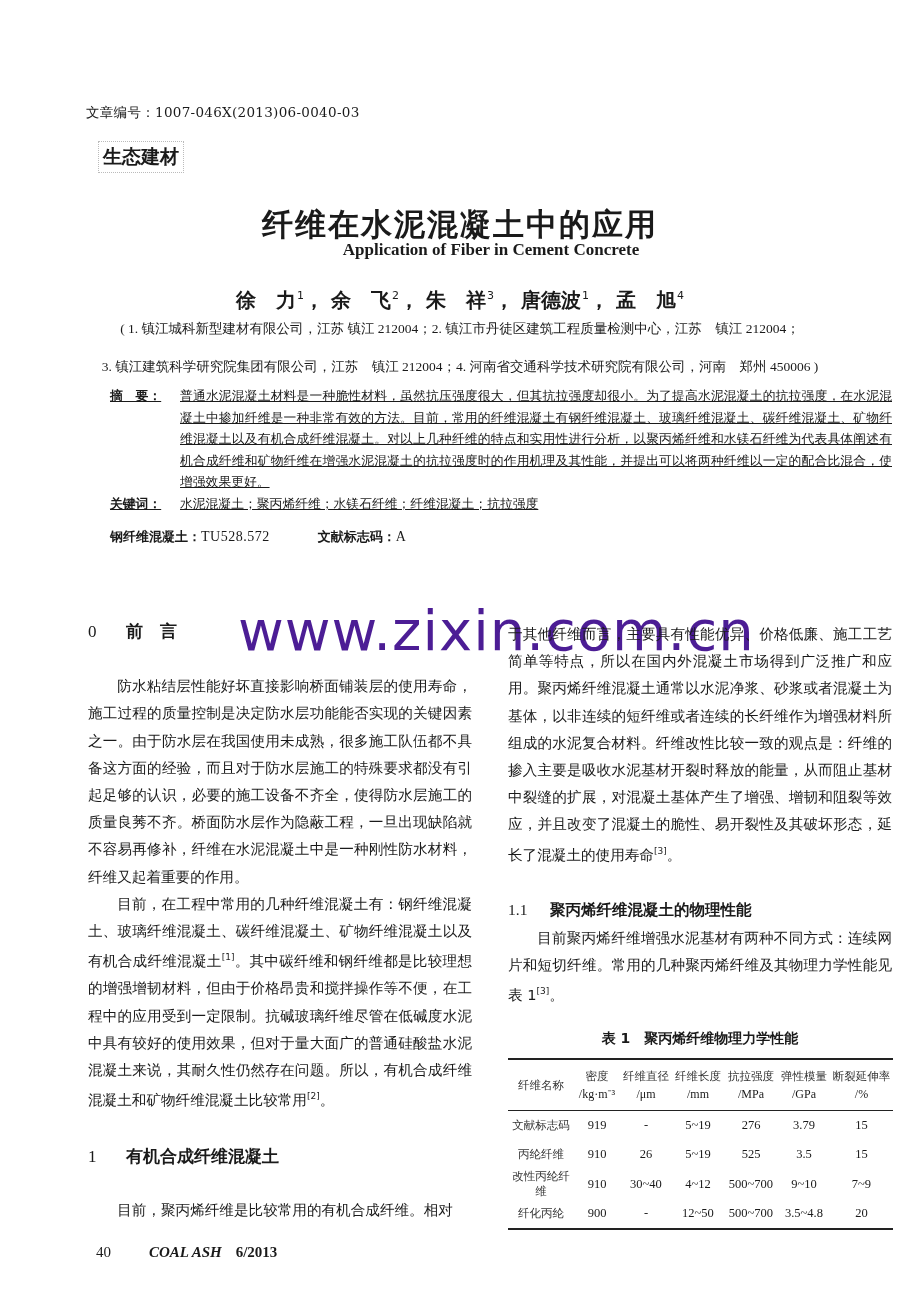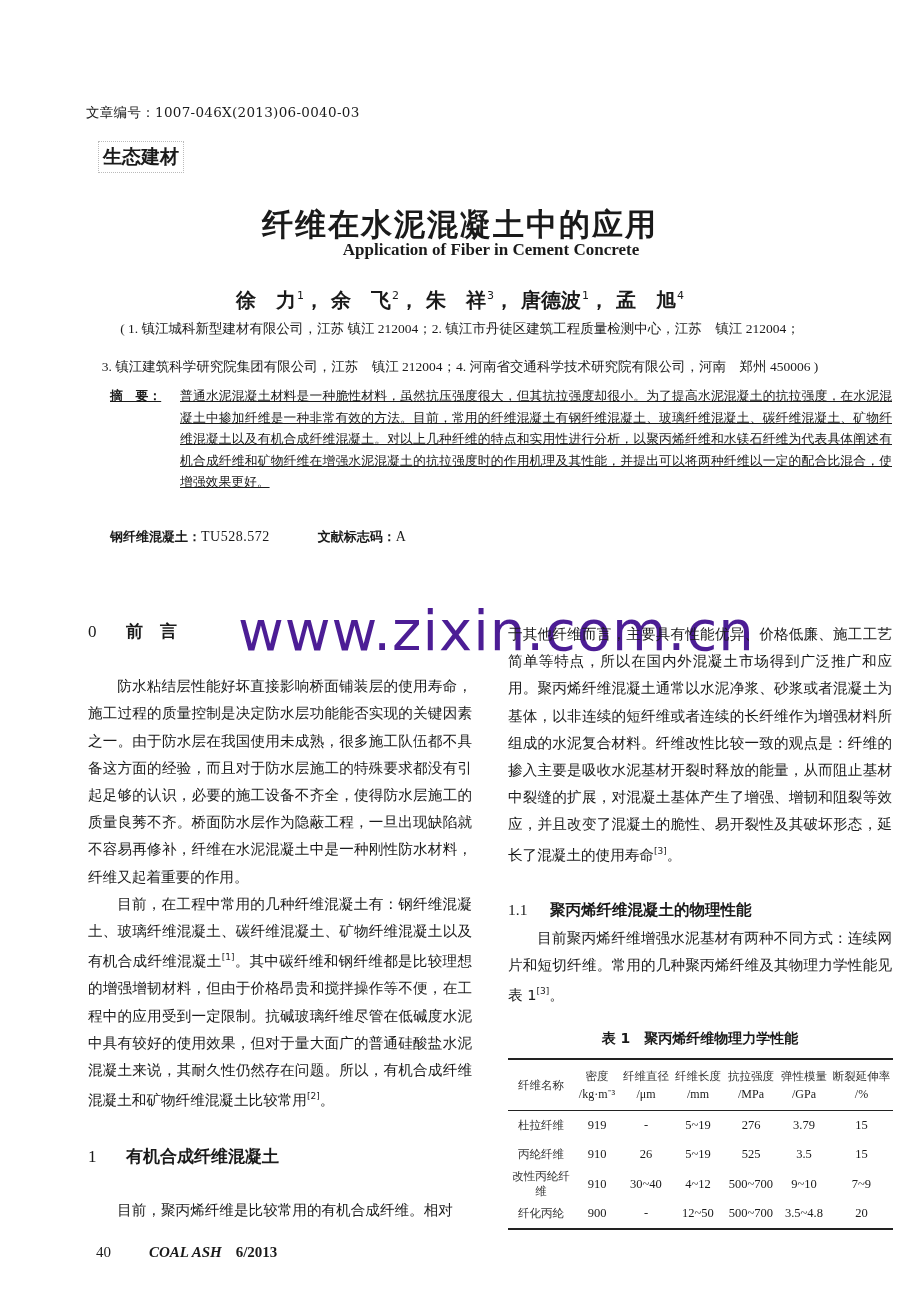--- a/index.html
+++ b/index.html
@@ -105,20 +105,24 @@
 </div>
 
 <div class="abs affil affil1">( 1. 镇江城科新型建材有限公司，江苏 镇江 212004；2. 镇江市丹徒区建筑工程质量检测中心，江苏　镇江 212004；</div>
 <div class="abs affil affil2">3. 镇江建筑科学研究院集团有限公司，江苏　镇江 212004；4. 河南省交通科学技术研究院有限公司，河南　郑州 450006 )</div>
 
 <div class="abs abstract-block">
   <div class="abs-row">
     <span class="abs-label">摘　要：</span>
     <span class="abs-text">普通水泥混凝土材料是一种脆性材料，虽然抗压强度很大，但其抗拉强度却很小。为了提高水泥混凝土的抗拉强度，在水泥混凝土中掺加纤维是一种非常有效的方法。目前，常用的纤维混凝土有钢纤维混凝土、玻璃纤维混凝土、碳纤维混凝土、矿物纤维混凝土以及有机合成纤维混凝土。对以上几种纤维的特点和实用性进行分析，以聚丙烯纤维和水镁石纤维为代表具体阐述有机合成纤维和矿物纤维在增强水泥混凝土的抗拉强度时的作用机理及其性能，并提出可以将两种纤维以一定的配合比混合，使增强效果更好。</span>
   </div>
+  <div class="abs-row">
+    <span class="abs-label">关键词：</span>
+    <span class="abs-text">水泥混凝土；聚丙烯纤维；水镁石纤维；纤维混凝土；抗拉强度</span>
+  </div>
 </div>
 
 <div class="abs classif">
   <span class="lbl">钢纤维混凝土：</span><span class="val">TU528.572</span><span class="gap"></span><span class="lbl">文献标志码：</span><span class="val">A</span>
 </div>
 
 <div class="abs watermark">www.zixin.com.cn</div>
 
 <div class="abs col col-left">
   <div class="h1" style="margin-bottom:27px;">
@@ -169,21 +173,21 @@
           <div class="unit">/GPa</div>
         </th>
       <th style="width:63px">
           <div class="cn">断裂延伸率</div>
           <div class="unit">/%</div>
         </th>
     </tr>
   </thead>
   <tbody>
     <tr>
-      <td class="name">杜拉纤维</td>
+      <td class="name">文献标志码</td>
         <td>919</td>
         <td>-</td>
         <td>5~19</td>
         <td>276</td>
         <td>3.79</td>
         <td>15</td>
     </tr>
     <tr>
       <td class="name">丙纶纤维</td>
         <td>910</td>

